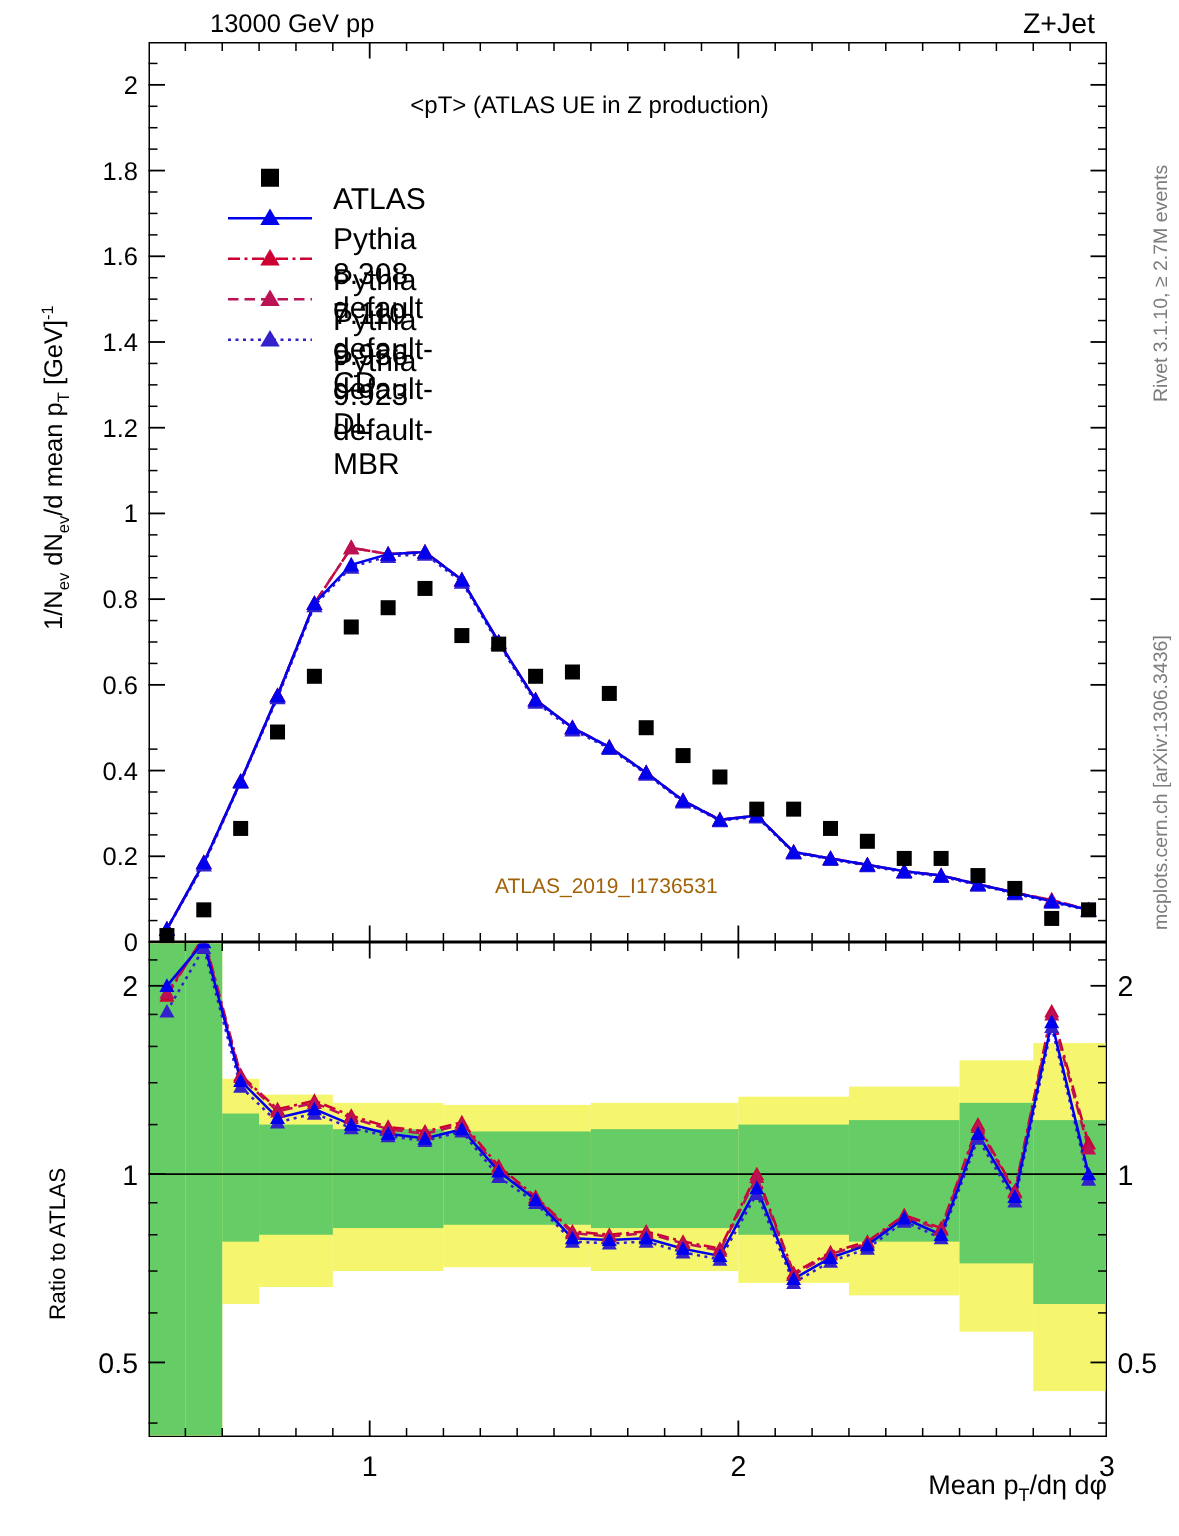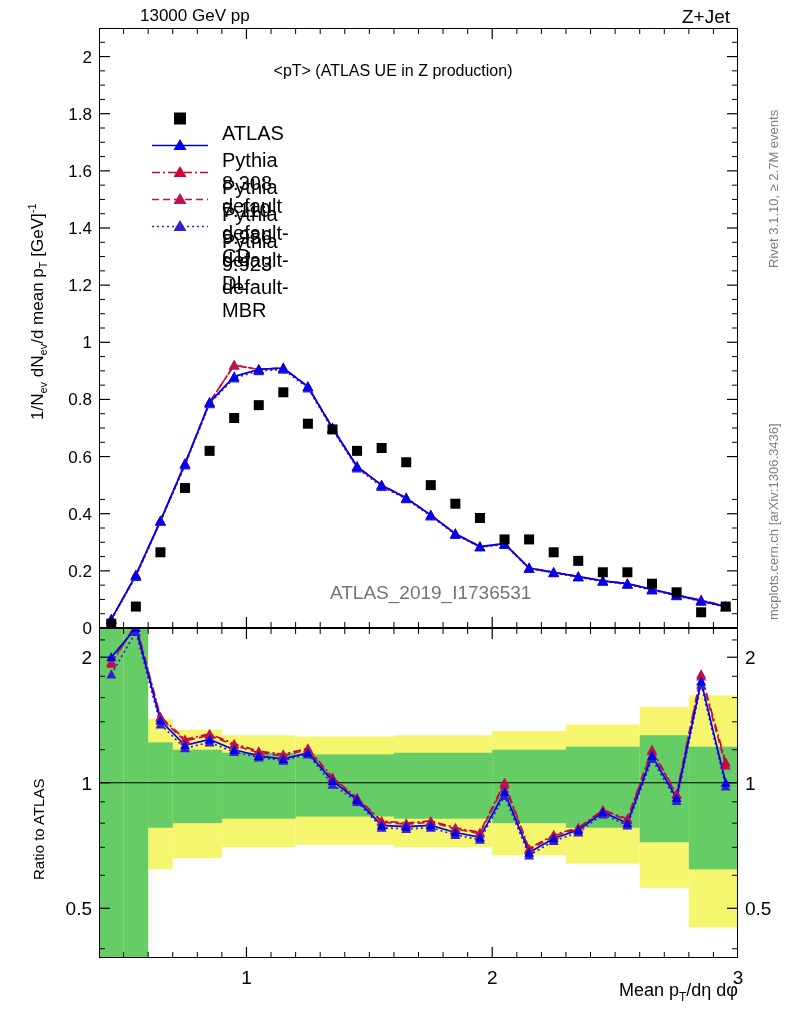--- a/index.html
+++ b/index.html
@@ -20,21 +20,21 @@
   
   .rlab{font-size:13px;color:#7d7d7d;}
 
   
   #legend{position:absolute;left:150px;top:105px;font-size:15px;}
   .leg-row{position:relative;height:27px;}
   .leg-mark{position:absolute;left:0;top:0;width:60px;height:27px;}
   .leg-txt{position:absolute;left:72px;top:3px;font-size:20px;margin-top:14px;}
 
   #plot-title{position:absolute;left:50%;top:62px;transform:translateX(-50%);font-size:16px;}
-  #watermark{position:absolute;left:330px;top:582px;font-size:19px;color:#737373;text-align:center;}
+  #watermark{position:absolute;left:330px;top:582px;font-size:14px;color:#a16207;text-align:center;}
 
   svg{position:absolute;left:0;top:0;overflow:visible;}
 </style>
 </head>
 <body>
 
 <div id="root">
 
   <div class="txt" id="hdr-left">13000 GeV pp</div>
   <div class="txt" id="hdr-right">Z+Jet</div>

